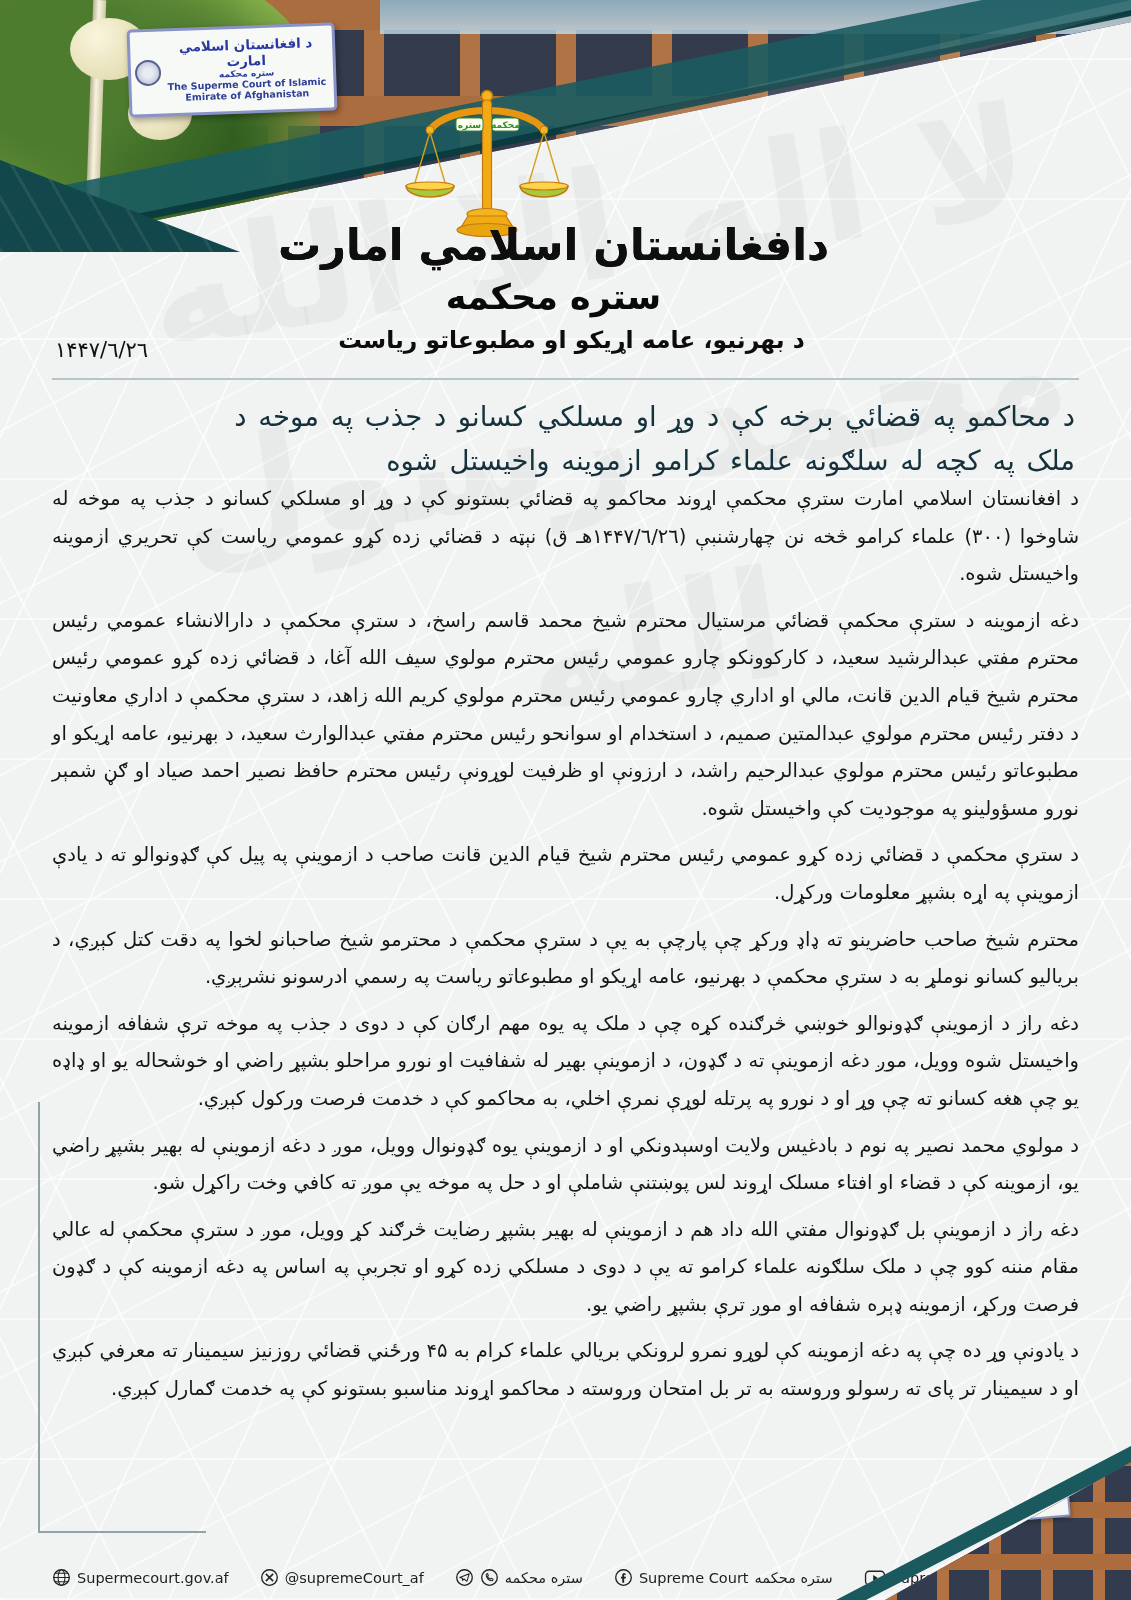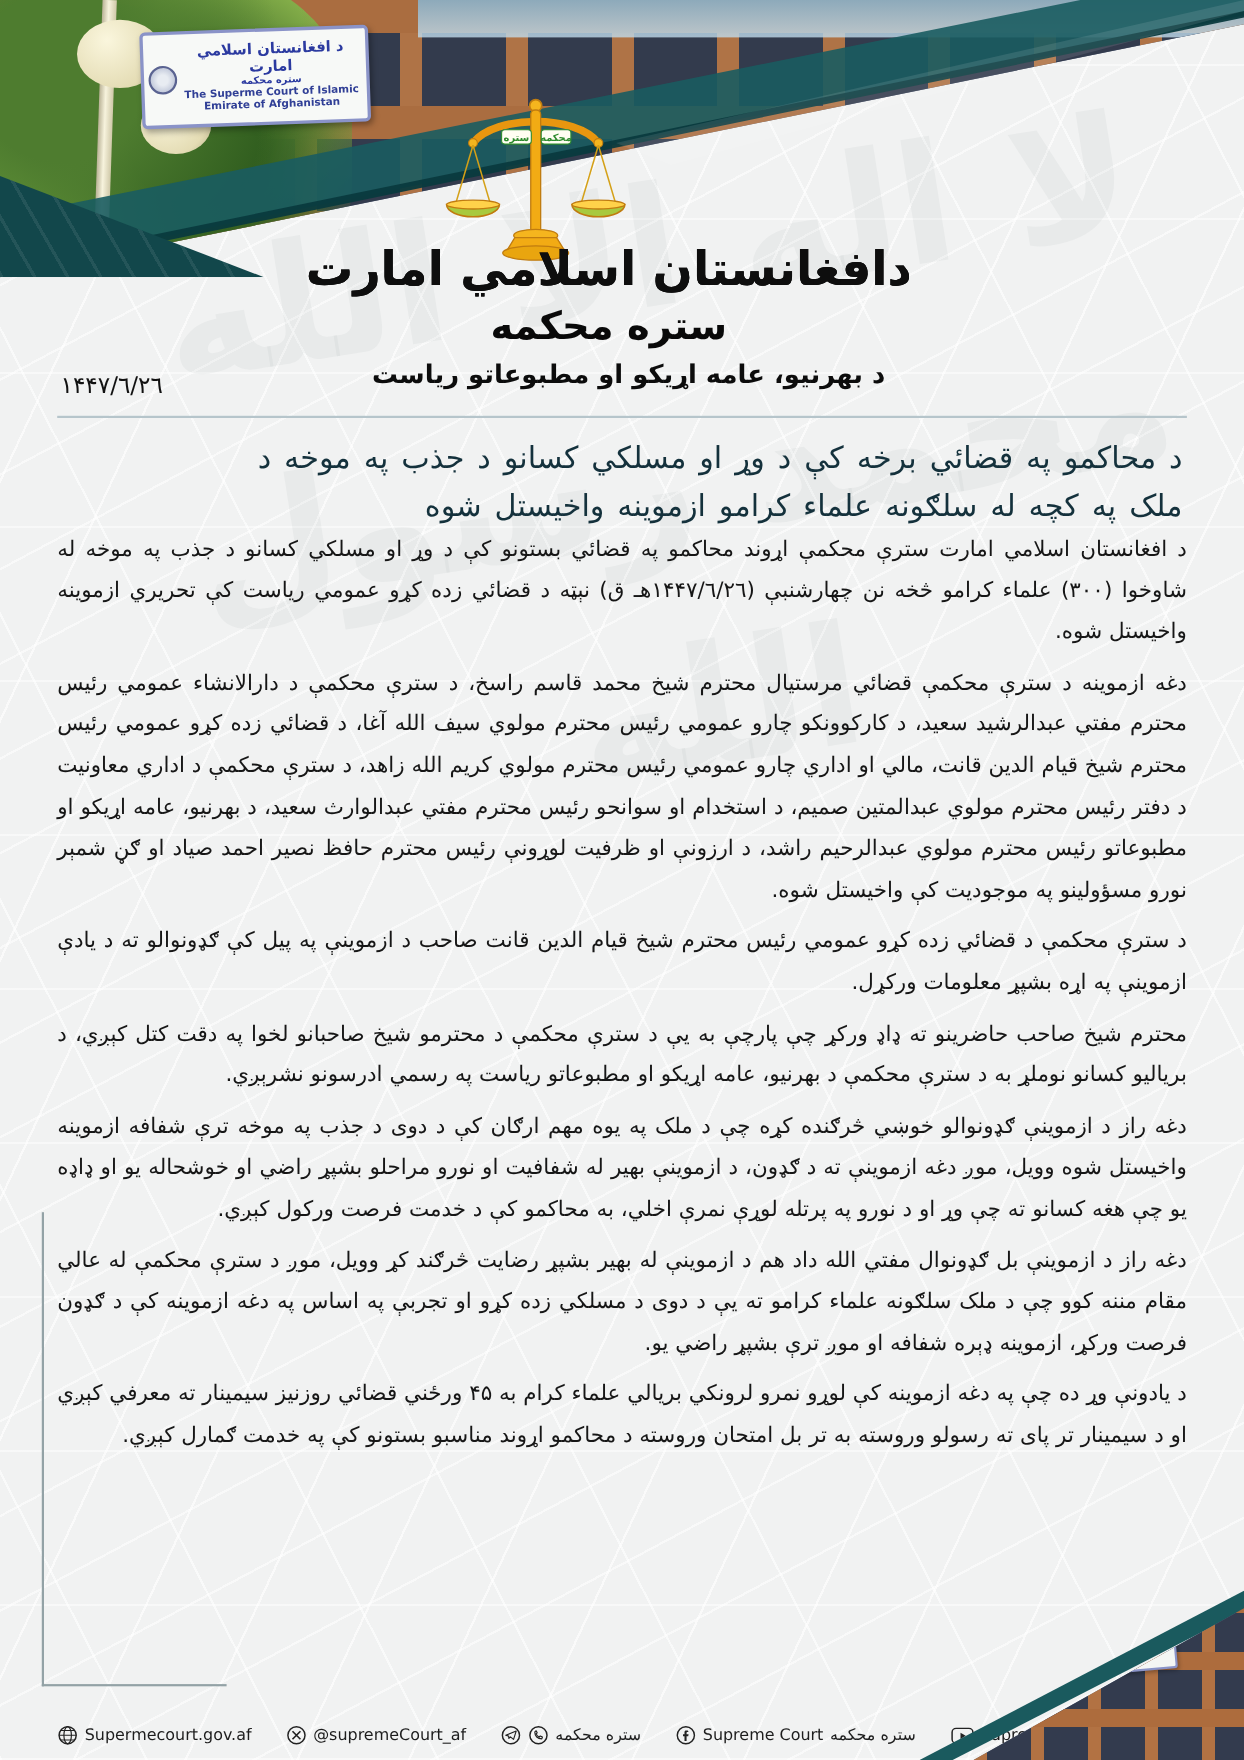--- a/index.html
+++ b/index.html
@@ -216,20 +216,21 @@
     <div>د محاکمو په قضائي برخه کې د وړ او مسلکي کسانو د جذب په موخه د</div>
     <div>ملک په کچه له سلګونه علماء کرامو ازموینه واخیستل شوه</div>
   </div>
 
   <div class="article">
     <p>د افغانستان اسلامي امارت سترې محکمې اړوند محاکمو په قضائي بستونو کې د وړ او مسلکي کسانو د جذب په موخه له شاوخوا (۳۰۰) علماء کرامو څخه نن چهارشنبې (۱۴۴۷/٦/۲٦هـ ق) نېټه د قضائي زده کړو عمومي ریاست کې تحریري ازموینه واخیستل شوه.</p>
     <p>دغه ازموینه د سترې محکمې قضائي مرستیال محترم شیخ محمد قاسم راسخ، د سترې محکمې د دارالانشاء عمومي رئیس محترم مفتي عبدالرشید سعید، د کارکوونکو چارو عمومي رئیس محترم مولوي سیف الله آغا، د قضائي زده کړو عمومي رئیس محترم شیخ قیام الدین قانت، مالي او اداري چارو عمومي رئیس محترم مولوي کریم الله زاهد، د سترې محکمې د اداري معاونیت د دفتر رئیس محترم مولوي عبدالمتین صمیم، د استخدام او سوانحو رئیس محترم مفتي عبدالوارث سعید، د بهرنیو، عامه اړیکو او مطبوعاتو رئیس محترم مولوي عبدالرحیم راشد، د ارزونې او ظرفیت لوړونې رئیس محترم حافظ نصیر احمد صیاد او ګڼ شمېر نورو مسؤولینو په موجودیت کې واخیستل شوه.</p>
     <p>د سترې محکمې د قضائي زده کړو عمومي رئیس محترم شیخ قیام الدین قانت صاحب د ازموینې په پیل کې ګډونوالو ته د یادې ازموینې په اړه بشپړ معلومات ورکړل.</p>
     <p>محترم شیخ صاحب حاضرینو ته ډاډ ورکړ چې پارچې به یې د سترې محکمې د محترمو شیخ صاحبانو لخوا په دقت کتل کېږي، د بریالیو کسانو نوملړ به د سترې محکمې د بهرنیو، عامه اړیکو او مطبوعاتو ریاست په رسمي ادرسونو نشرېږي.</p>
     <p>دغه راز د ازموینې ګډونوالو خوښي څرګنده کړه چې د ملک په یوه مهم ارګان کې د دوی د جذب په موخه ترې شفافه ازموینه واخیستل شوه وویل، موږ دغه ازموینې ته د ګډون، د ازموینې بهیر له شفافیت او نورو مراحلو بشپړ راضي او خوشحاله یو او ډاډه یو چې هغه کسانو ته چې وړ او د نورو په پرتله لوړې نمرې اخلي، به محاکمو کې د خدمت فرصت ورکول کېږي.</p>
+    <p>د مولوي محمد نصیر په نوم د بادغیس ولایت اوسېدونکي او د ازموینې یوه ګډونوال وویل، موږ د دغه ازموینې له بهیر بشپړ راضي یو، ازموینه کې د قضاء او افتاء مسلک اړوند لس پوښتنې شاملې او د حل په موخه یې موږ ته کافي وخت راکړل شو.</p>
     <p>دغه راز د ازموینې بل ګډونوال مفتي الله داد هم د ازموینې له بهیر بشپړ رضایت څرګند کړ وویل، موږ د سترې محکمې له عالي مقام مننه کوو چې د ملک سلګونه علماء کرامو ته یې د دوی د مسلکي زده کړو او تجربې په اساس په دغه ازموینه کې د ګډون فرصت ورکړ، ازموینه ډېره شفافه او موږ ترې بشپړ راضي یو.</p>
     <p>د یادونې وړ ده چې په دغه ازموینه کې لوړو نمرو لرونکي بریالي علماء کرام به ۴۵ ورځني قضائي روزنیز سیمینار ته معرفي کېږي او د سیمینار تر پای ته رسولو وروسته به تر بل امتحان وروسته د محاکمو اړوند مناسبو بستونو کې په خدمت ګمارل کېږي.</p>
   </div>
 
   <div class="margin-line-v"></div>
   <div class="margin-line-h"></div>
 
   <div class="footer">
     <div class="f-item">
       <span class="icon">

